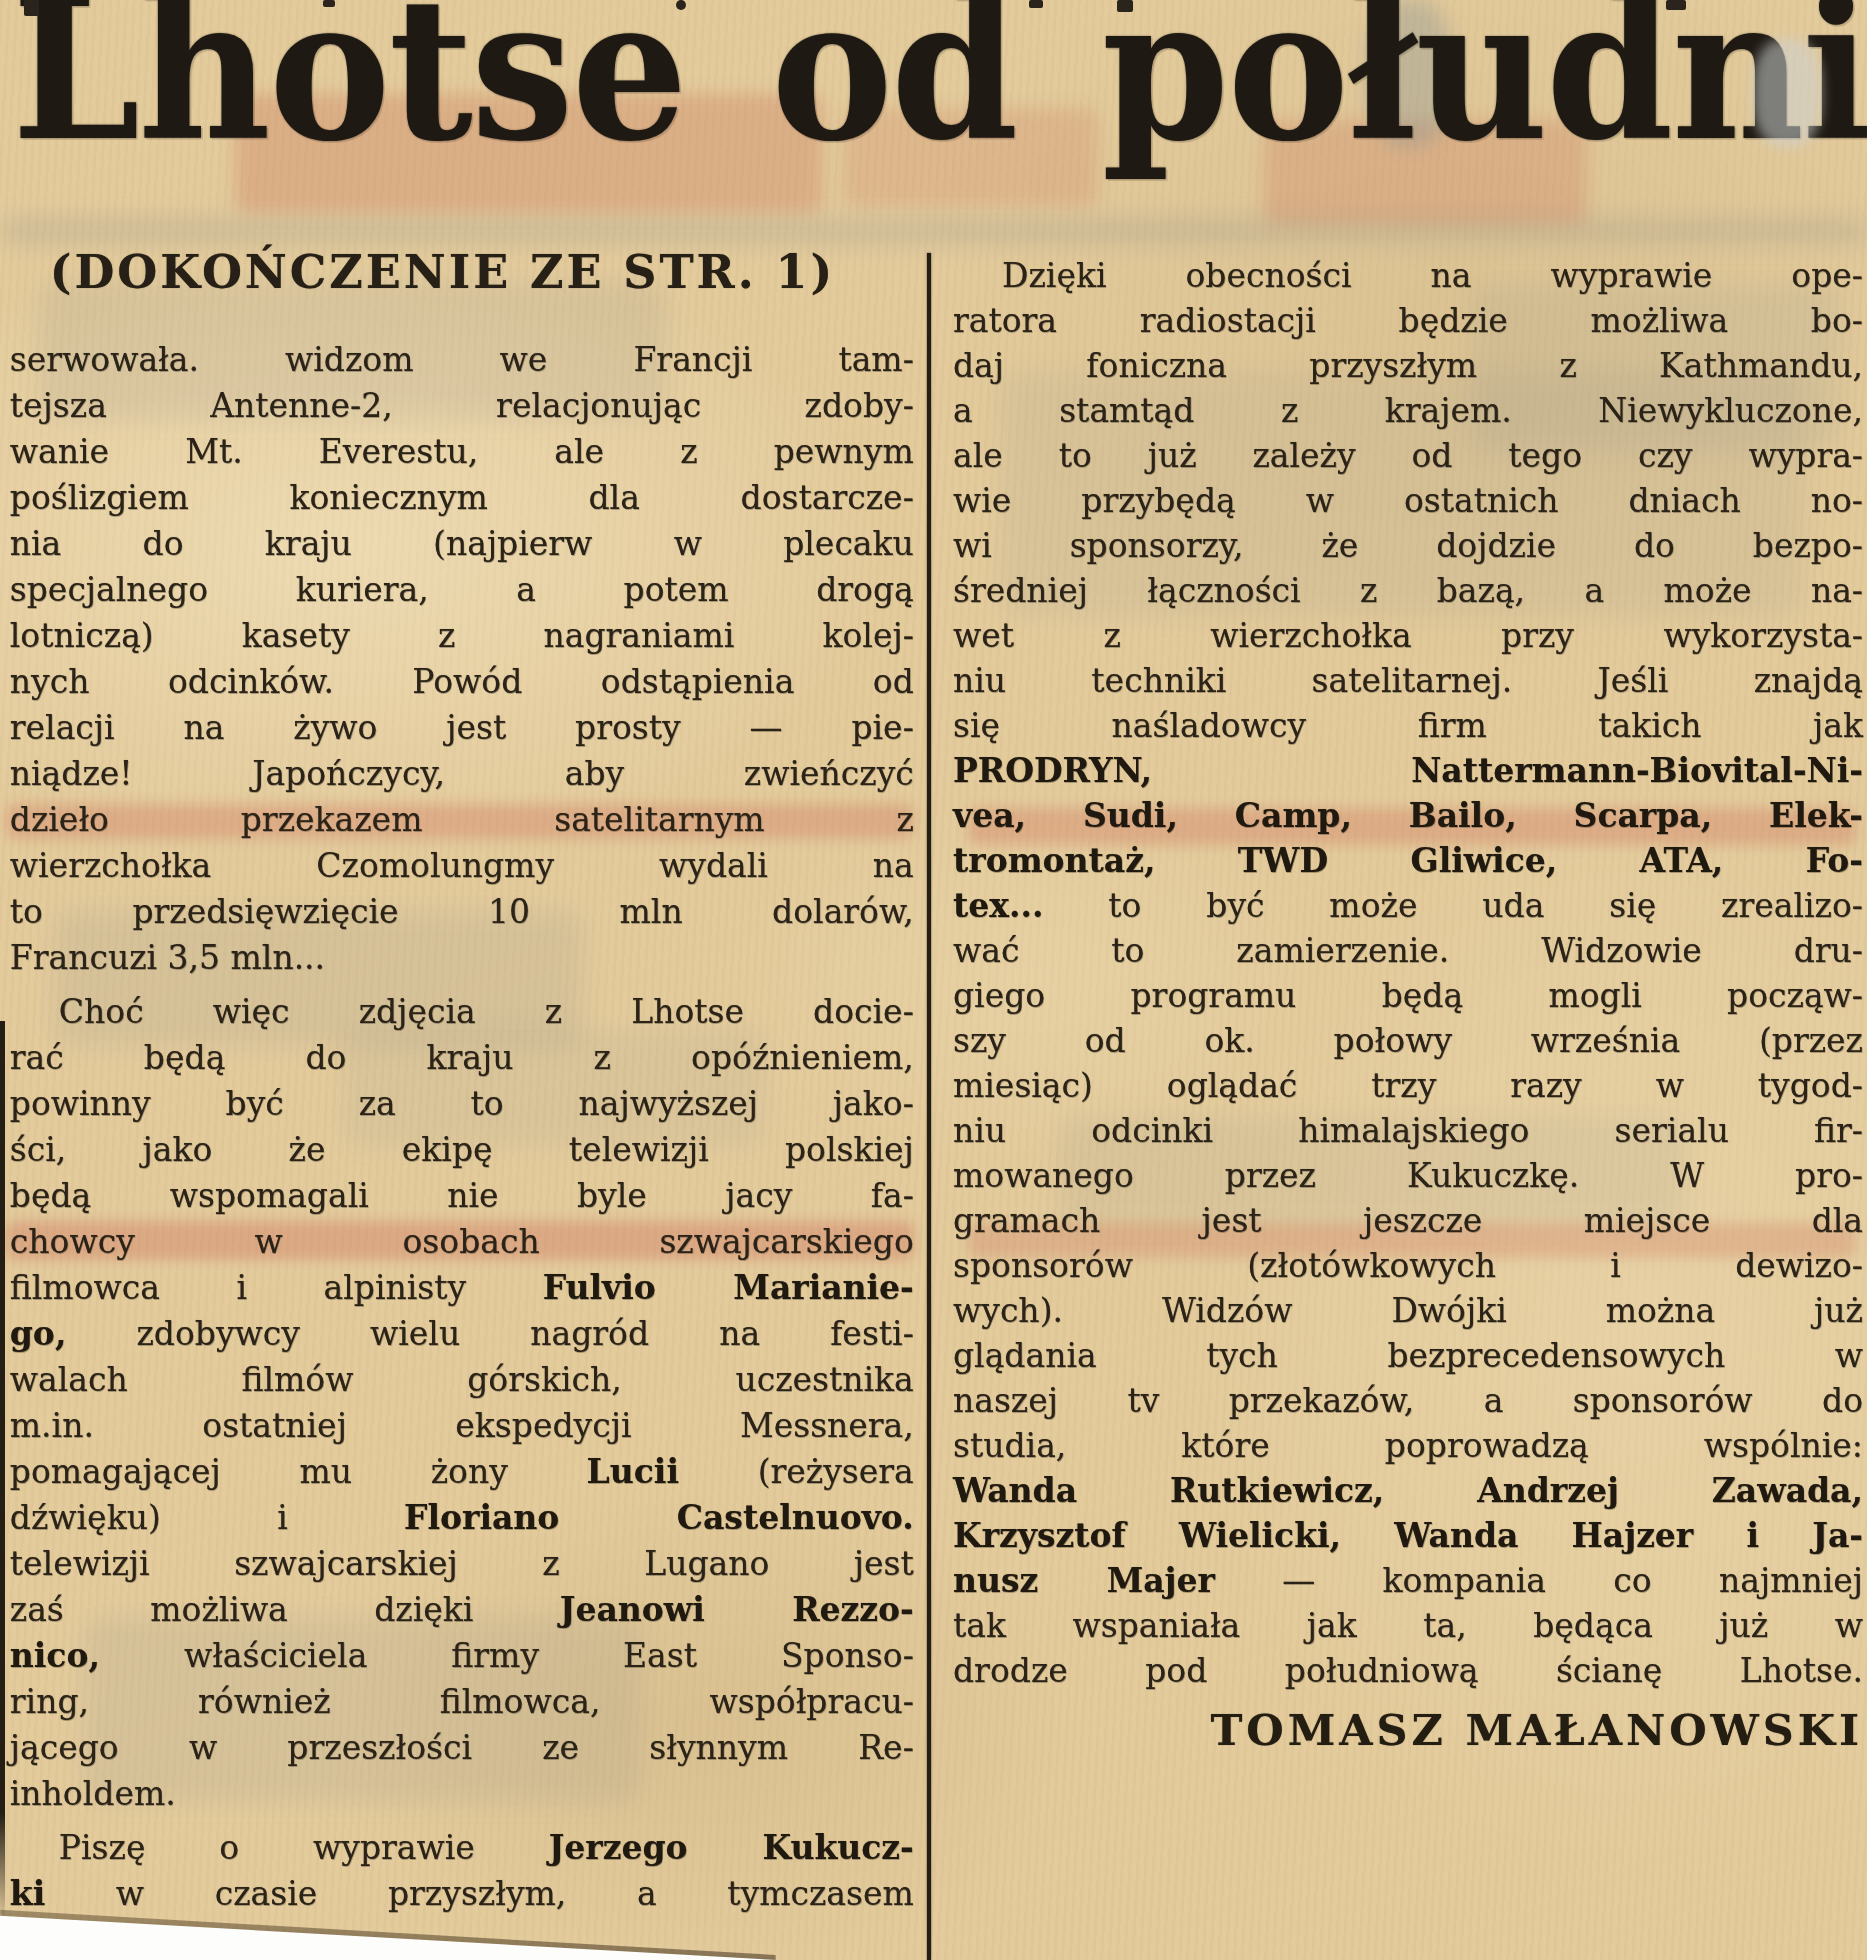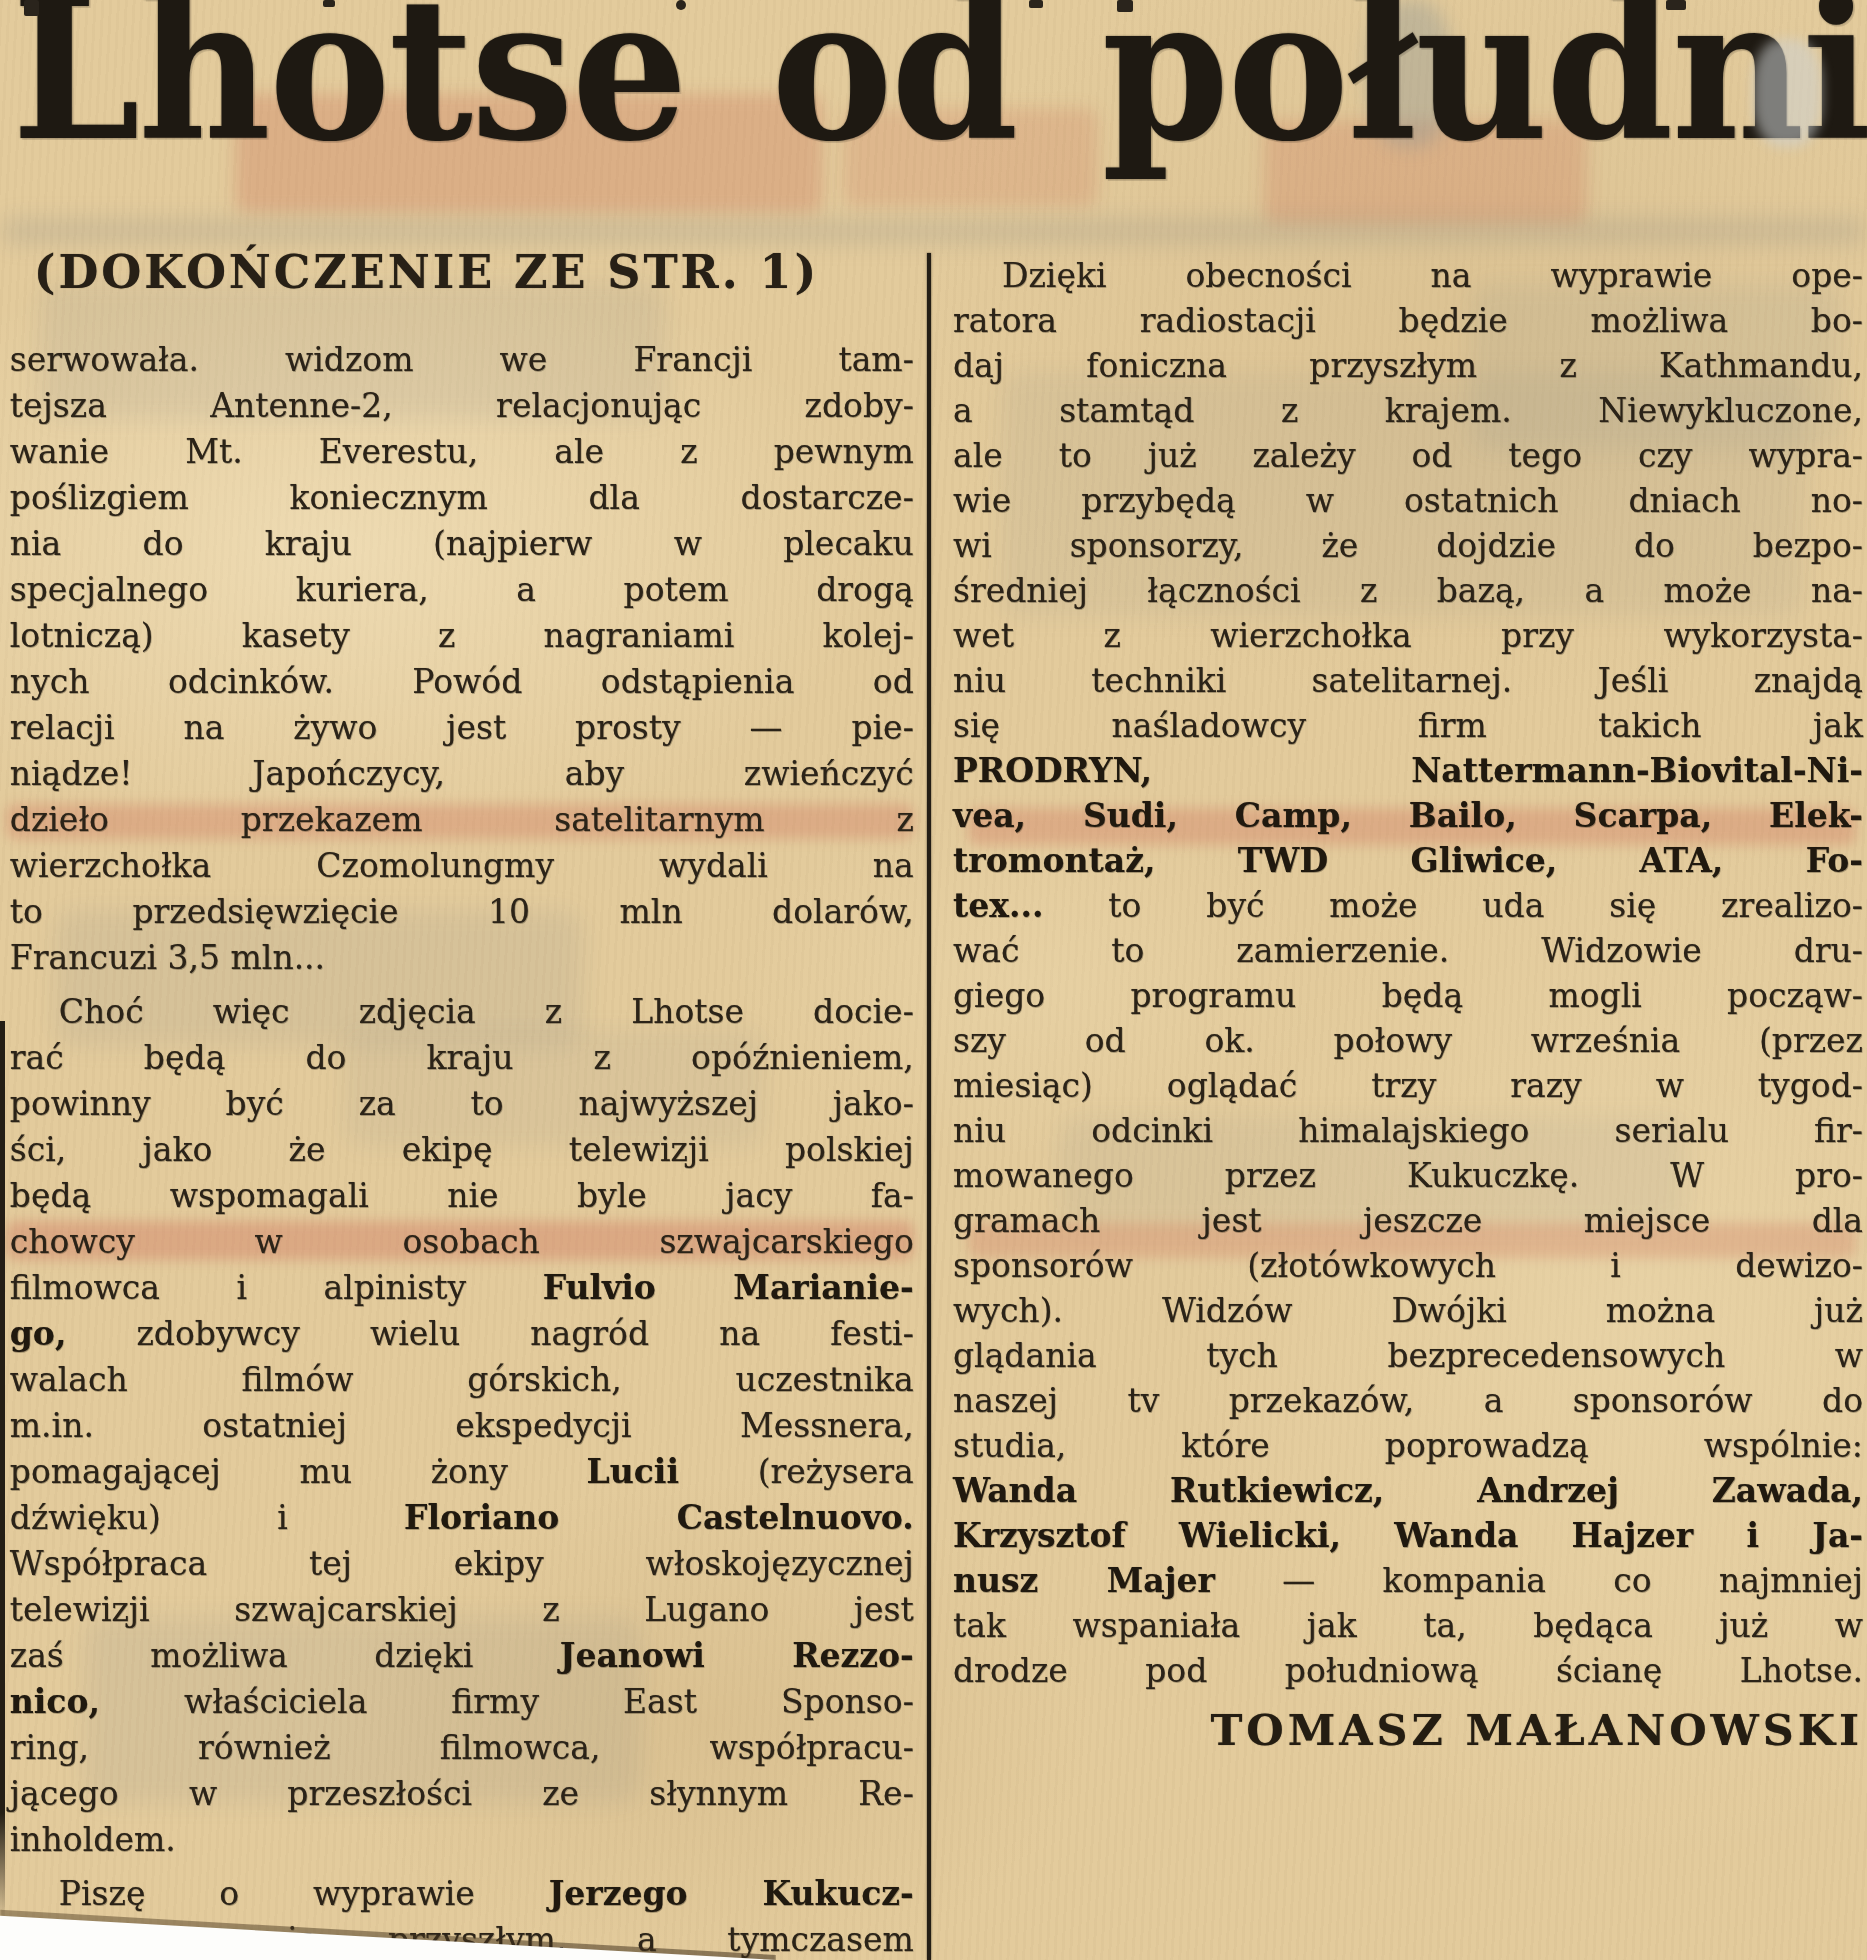--- a/index.html
+++ b/index.html
@@ -20,21 +20,21 @@
   .headline{
     position:absolute;left:11.8px;top:-29px;
     font-size:196px;line-height:1;font-weight:700;white-space:nowrap;
     letter-spacing:-2px;word-spacing:25.5px;
     transform:scaleX(.93);transform-origin:left top;
     color:#1e1912;
     text-shadow:0 0 2px rgba(30,25,18,.55), 2px 2px 0 rgba(30,25,18,.12);
   }
   
   .note{
-    position:absolute;left:5px;top:245px;width:843px;text-align:center;
+    position:absolute;left:21px;top:245px;width:843px;text-align:center;
     font-size:46px;font-weight:700;letter-spacing:2.9px;white-space:nowrap;
     color:#272016;text-shadow:0 0 1px rgba(39,32,22,.6);
   }
   
   .col{position:absolute;font-size:33px;}
   .col-left{left:9.8px;top:337px;width:904px;}
   .col-right{left:953px;top:253px;width:910px;}
   .col-left .line{line-height:46px;}
   .col-right .line{line-height:45px;}
   .para{margin:0 0 7.8px 0;}
@@ -163,21 +163,20 @@
         <div class="line"><span>powinny być za to najwyższej jako-</span></div>
         <div class="line"><span>ści, jako że ekipę telewizji polskiej</span></div>
         <div class="line"><span>będą wspomagali nie byle jacy fa-</span></div>
         <div class="line"><span>chowcy w osobach szwajcarskiego</span></div>
         <div class="line"><span>filmowca i alpinisty </span><span class="b">Fulvio Marianie-</span></div>
         <div class="line"><span class="b">go,</span><span> zdobywcy wielu nagród na festi-</span></div>
         <div class="line"><span>walach filmów górskich, uczestnika</span></div>
         <div class="line"><span>m.in. ostatniej ekspedycji Messnera,</span></div>
         <div class="line"><span>pomagającej mu żony </span><span class="b">Lucii</span><span> (reżysera</span></div>
         <div class="line"><span>dźwięku) i </span><span class="b">Floriano Castelnuovo.</span></div>
-        <div class="line"><span>Współpraca tej ekipy włoskojęzycznej</span></div>
         <div class="line"><span>telewizji szwajcarskiej z Lugano jest</span></div>
         <div class="line"><span>zaś możliwa dzięki </span><span class="b">Jeanowi Rezzo-</span></div>
         <div class="line"><span class="b">nico,</span><span> właściciela firmy East Sponso-</span></div>
         <div class="line"><span>ring, również filmowca, współpracu-</span></div>
         <div class="line"><span>jącego w przeszłości ze słynnym Re-</span></div>
         <div class="line endleft"><span>inholdem.</span></div>
       </div>
       <div class="para indent">
         <div class="line"><span>Piszę o wyprawie </span><span class="b">Jerzego Kukucz-</span></div>
         <div class="line"><span class="b">ki</span><span> w czasie przyszłym, a tymczasem</span></div>

